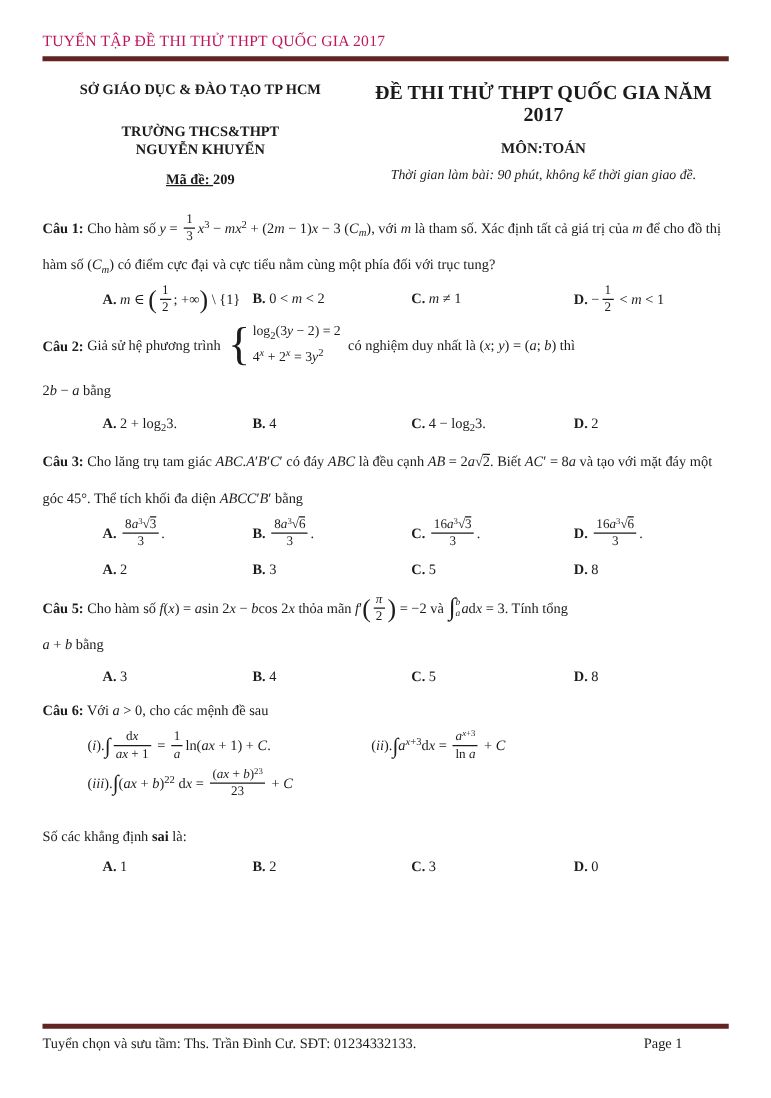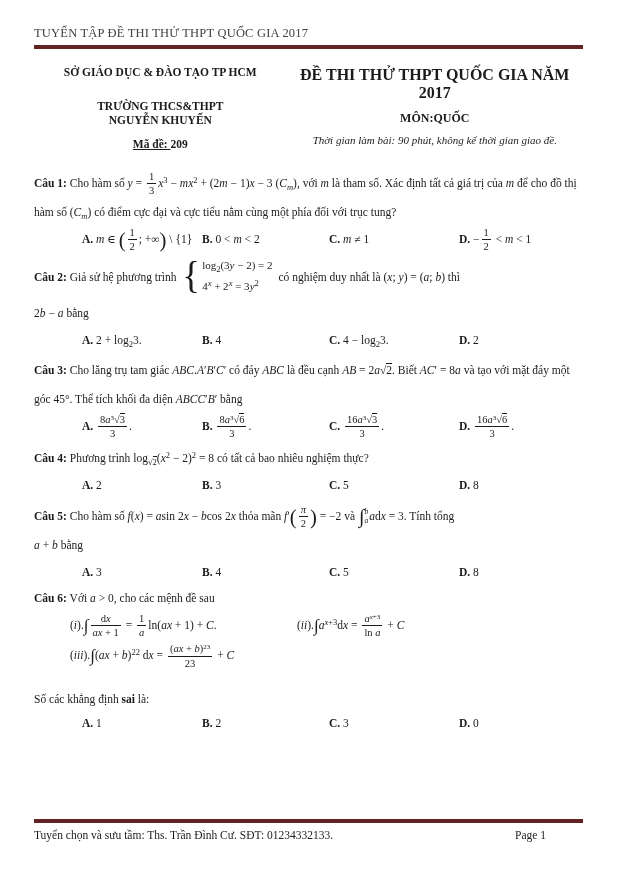--- a/index.html
+++ b/index.html
@@ -1,20 +1,20 @@
 <!DOCTYPE html>
 <html><head>
 <meta charset="utf-8">
 <style>
   html,body{margin:0;padding:0;background:#ffffff;}
   body{width:617px;height:878px;overflow:hidden;font-family:"Liberation Serif","DejaVu Serif",serif;color:#1b1b1b;}
   .page{box-sizing:border-box;width:617px;height:878px;display:flex;flex-direction:column;padding:26px 34px 0 34px;background:#fff;}
 
   
-  .banner-title{font-size:12.5px;color:#404040;letter-spacing:.2px;}
+  .banner-title{font-size:12.5px;color:#be185d;letter-spacing:.2px;}
   .rule{height:4px;background:#622423;margin-top:4px;}
 
   
   .hdr{display:flex;margin-top:17px;}
   .hcol-l{width:46%;text-align:center;font-weight:bold;font-size:11.5px;}
   .hcol-r{width:54%;text-align:center;}
   .hl1{margin-bottom:22px;}
   .hl2{margin-bottom:2px;}
   .made{margin-top:12px;}
   .made .u{text-decoration:underline;}
@@ -73,21 +73,21 @@
 
   <div class="hdr">
     <div class="hcol-l">
       <div class="hl1">SỞ GIÁO DỤC &amp; ĐÀO TẠO TP HCM</div>
       <div class="hl2">TRƯỜNG THCS&amp;THPT</div>
       <div class="hl3">NGUYỄN KHUYẾN</div>
       <div class="made"><span class="u">Mã đề: </span><span>209</span></div>
     </div>
     <div class="hcol-r">
       <div class="hr1">ĐỀ THI THỬ THPT QUỐC GIA NĂM 2017</div>
-      <div class="hr2">MÔN:QUỐC</div>
+      <div class="hr2">MÔN:TOÁN</div>
       <div class="hr3">Thời gian làm bài: 90 phút, không kể thời gian giao đề.</div>
     </div>
   </div>
 
   <div class="qs">
 
     <div class="q">
       <p class="stem"><b class="qlabel">Câu 1:</b> <span>Cho hàm số <i>y</i> = <span class="fr"><span class="n">1</span><span class="d">3</span></span><i>x</i><sup>3</sup> − <i>mx</i><sup>2</sup> + (2<i>m</i> − 1)<i>x</i> − 3 (<i>C<sub>m</sub></i>), với <i>m</i> là tham số. Xác định tất cả giá trị của <i>m</i> để cho đồ thị hàm số (<i>C<sub>m</sub></i>) có điểm cực đại và cực tiểu nằm cùng một phía đối với trục tung?</span></p>
       <div class="opts">
         <span class="opt"><b class="okey">A.</b> <span><i>m</i> ∈ <span class="bp">(</span><span class="fr"><span class="n">1</span><span class="d">2</span></span>; +∞<span class="bp">)</span> \ {1}</span></span>
@@ -117,21 +117,20 @@
       <p class="stem"><b class="qlabel">Câu 3:</b> <span>Cho lăng trụ tam giác <i>ABC</i>.<i>A</i>′<i>B</i>′<i>C</i>′ có đáy <i>ABC</i> là đều cạnh <i>AB</i> = 2<i>a</i><span class="sq">√<span class="ov">2</span></span>. Biết <i>AC</i>′ = 8<i>a</i> và tạo với mặt đáy một góc 45°. Thể tích khối đa diện <i>ABCC</i>′<i>B</i>′ bằng</span></p>
       <div class="opts">
         <span class="opt"><b class="okey">A.</b> <span><span class="fr"><span class="n">8<i>a</i><sup>3</sup><span class="sq">√<span class="ov">3</span></span></span><span class="d">3</span></span>.</span></span>
         <span class="opt"><b class="okey">B.</b> <span><span class="fr"><span class="n">8<i>a</i><sup>3</sup><span class="sq">√<span class="ov">6</span></span></span><span class="d">3</span></span>.</span></span>
         <span class="opt"><b class="okey">C.</b> <span><span class="fr"><span class="n">16<i>a</i><sup>3</sup><span class="sq">√<span class="ov">3</span></span></span><span class="d">3</span></span>.</span></span>
         <span class="opt"><b class="okey">D.</b> <span><span class="fr"><span class="n">16<i>a</i><sup>3</sup><span class="sq">√<span class="ov">6</span></span></span><span class="d">3</span></span>.</span></span>
       </div>
     </div>
 
     <div class="q">
-      <p class="stem"><b class="qlabel">Câu 4:</b> <span>Phương trình log<sub class="lgb"><span class="sq">√<span class="ov">2</span></span></sub>(<i>x</i><sup>2</sup> − 2)<sup>2</sup> = 8 có tất cả bao nhiêu nghiệm thực?</span></p>
       <div class="opts">
         <span class="opt"><b class="okey">A.</b> <span>2</span></span>
         <span class="opt"><b class="okey">B.</b> <span>3</span></span>
         <span class="opt"><b class="okey">C.</b> <span>5</span></span>
         <span class="opt"><b class="okey">D.</b> <span>8</span></span>
       </div>
     </div>
 
     <div class="q">
       <p class="stem"><b class="qlabel">Câu 5:</b> <span>Cho hàm số <i>f</i>(<i>x</i>) = <i>a</i>sin 2<i>x</i> − <i>b</i>cos 2<i>x</i> thỏa mãn <i>f</i>′<span class="bp">(</span><span class="fr"><span class="n"><i>π</i></span><span class="d">2</span></span><span class="bp">)</span> = −2 và <span class="ilim">

